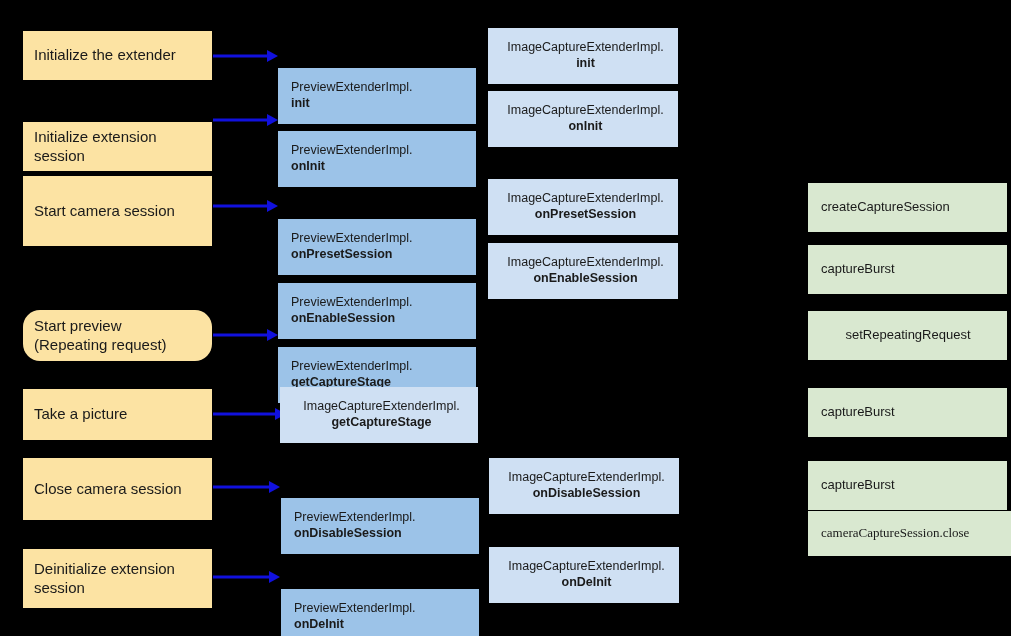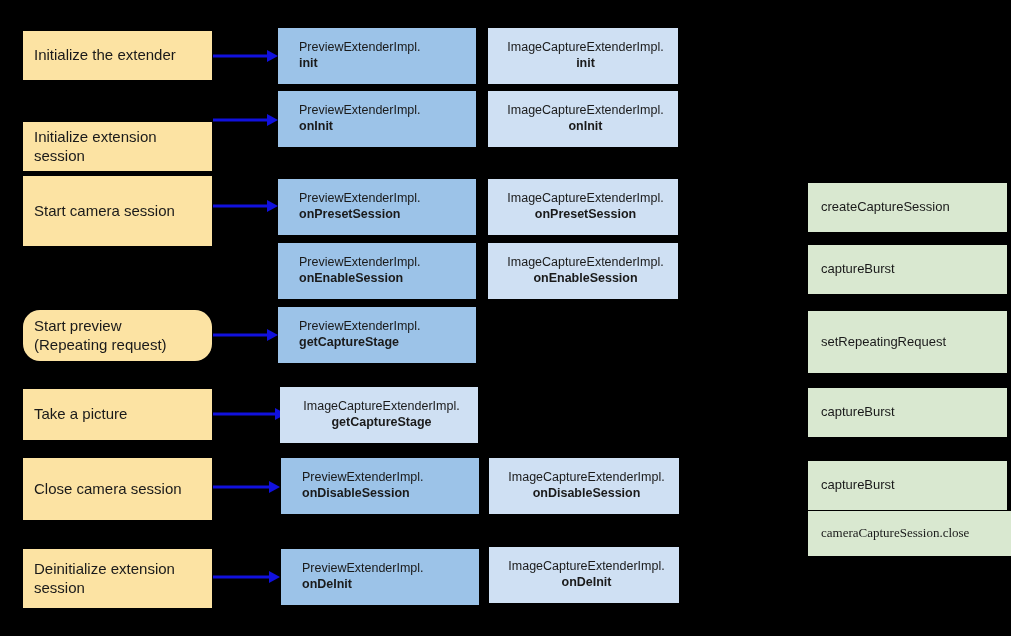--- a/index.html
+++ b/index.html
@@ -26,22 +26,23 @@
     line-height: 1.25;
   }
   .box.stage {
     background: #fce3a3;
     font-size: 15px;
     padding-left: 11px;
   }
   .box.api-primary {
     background: #9cc3e8;
     font-size: 12.5px;
-    padding-left: 21px;
+    padding-left: 13px;
     padding-right: 8px;
+    margin-top: 40px;
   }
   .box.api-secondary {
     background: #cfe0f3;
     font-size: 12.5px;
     padding-left: 13px;
     padding-right: 8px;
     align-items: center;
   }
   .box.camera2 {
     background: #d9e8d0;
@@ -213,21 +214,21 @@
   </div>
 
   <div class="box camera2" style="left:808px; top:183px; width:199px; height:49px;">
     <span>createCaptureSession</span>
   </div>
 
   <div class="box camera2" style="left:808px; top:245px; width:199px; height:49px;">
     <span>captureBurst</span>
   </div>
 
-  <div class="box camera2" style="left:808px; top:311px; width:199px; height:62px;">
+  <div class="box camera2" style="left:808px; top:311px; width:199px; height:49px;align-items:center;">
     <span>setRepeatingRequest</span>
   </div>
 
   <div class="box camera2" style="left:808px; top:388px; width:199px; height:49px;">
     <span>captureBurst</span>
   </div>
 
   <div class="box camera2" style="left:808px; top:461px; width:199px; height:49px;">
     <span>captureBurst</span>
   </div>

